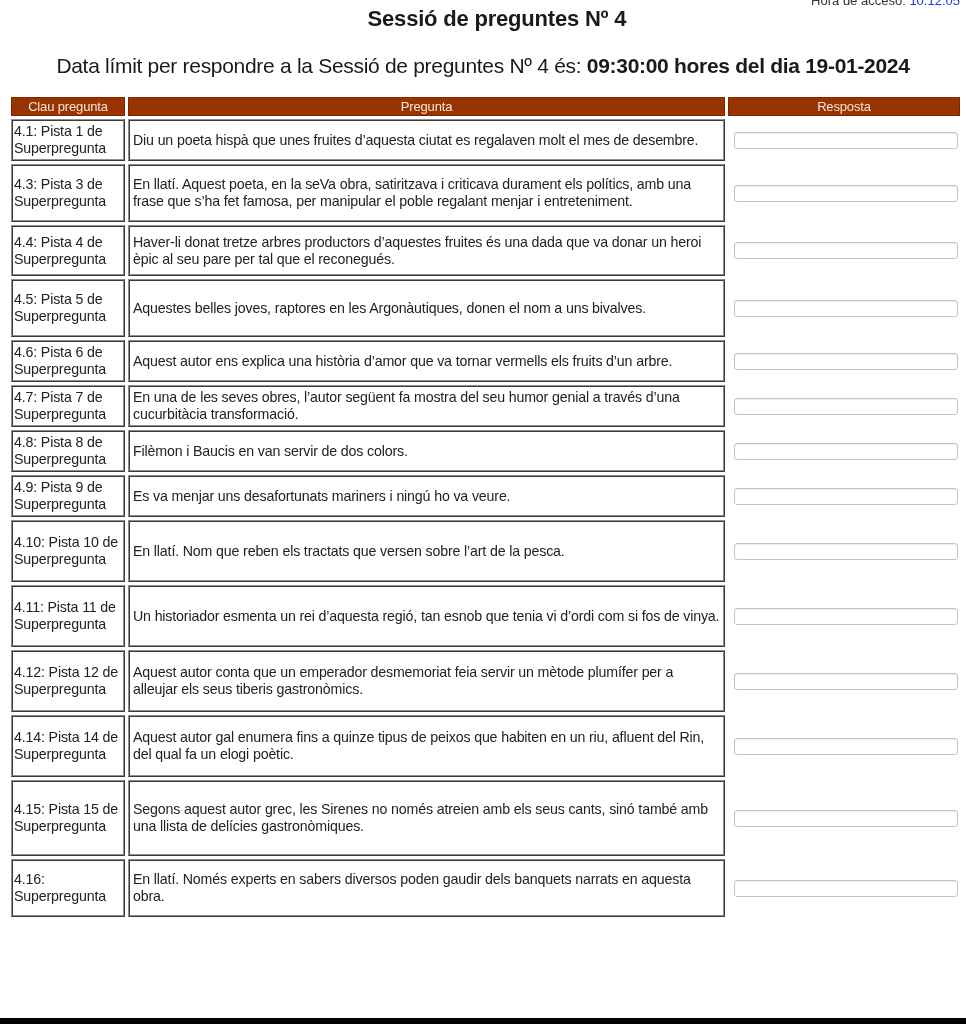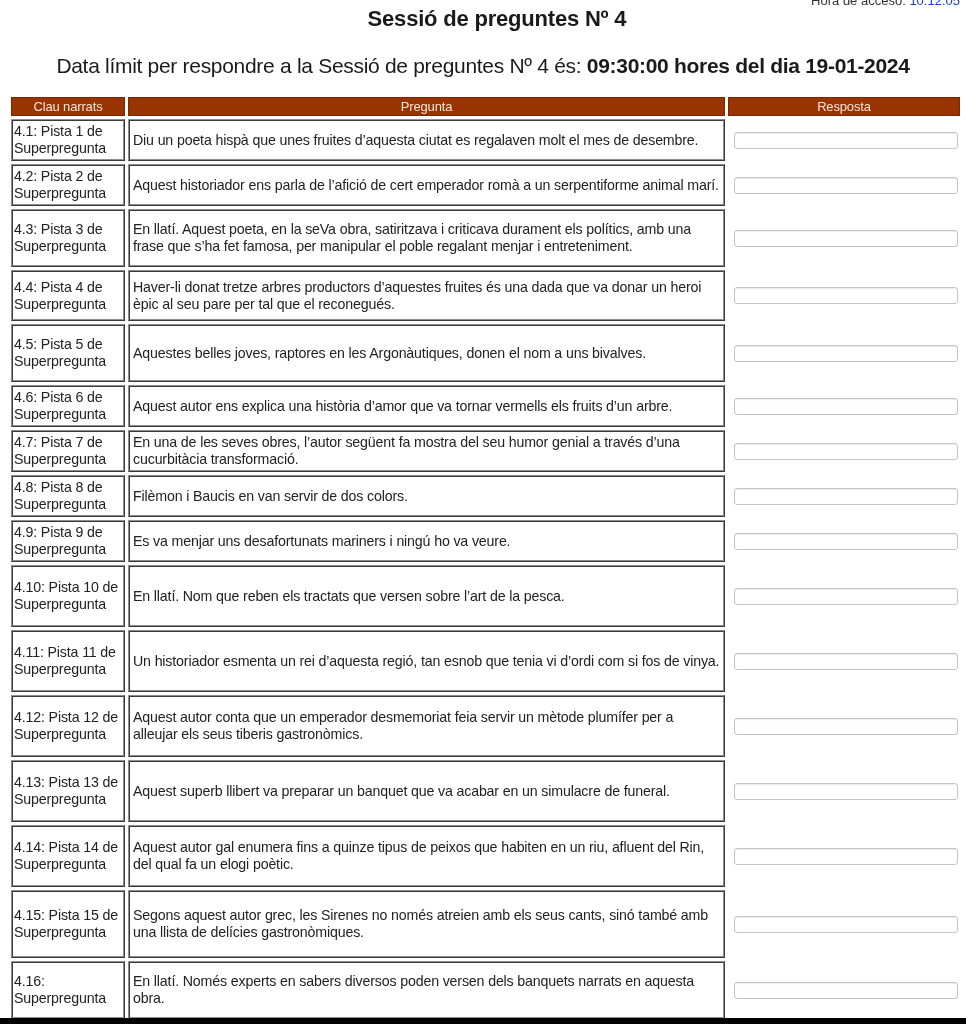--- a/index.html
+++ b/index.html
@@ -57,41 +57,34 @@
 <div class="title">Sessió de preguntes Nº 4</div>
 
 <div class="deadline">
   <span>Data límit per respondre a la Sessió de preguntes Nº 4 és:</span>
   <b>09:30:00 hores del dia 19-01-2024</b>
 </div>
 
 <table class="q">
   <thead>
     <tr>
-      <th>Clau narrats</th>
+      <th>Clau pregunta</th>
       <th>Pregunta</th>
       <th>Resposta</th>
     </tr>
   </thead>
   <tbody id="rows">
   <tr style="height: 42px;">
     <td class="clau">4.1: Pista 1 de Superpregunta</td>
     <td class="preg">Diu un poeta hispà que unes fruites d’aquesta ciutat es regalaven molt el mes de desembre.</td>
     <td class="resp">
       <input type="text" value="" style="">
     </td>
   </tr>
 
-  <tr style="height: 42px;">
-    <td class="clau">4.2: Pista 2 de Superpregunta</td>
-    <td class="preg">Aquest historiador ens parla de l’afició de cert emperador romà a un serpentiforme animal marí.</td>
-    <td class="resp">
-      <input type="text" value="" style="">
-    </td>
-  </tr>
 
   <tr style="height: 58px;">
     <td class="clau">4.3: Pista 3 de Superpregunta</td>
     <td class="preg">En llatí. Aquest poeta, en la seVa obra, satiritzava i criticava durament els polítics, amb una frase que s’ha fet famosa, per manipular el poble regalant menjar i entreteniment.</td>
     <td class="resp">
       <input type="text" value="" style="">
     </td>
   </tr>
 
   <tr style="height: 51px;">
@@ -159,47 +152,40 @@
   </tr>
 
   <tr style="height: 62px;">
     <td class="clau">4.12: Pista 12 de Superpregunta</td>
     <td class="preg">Aquest autor conta que un emperador desmemoriat feia servir un mètode plumífer per a alleujar els seus tiberis gastronòmics.</td>
     <td class="resp">
       <input type="text" value="" style="">
     </td>
   </tr>
 
-  <tr style="height: 62px;">
-    <td class="clau">4.13: Pista 13 de Superpregunta</td>
-    <td class="preg">Aquest superb llibert va preparar un banquet que va acabar en un simulacre de funeral.</td>
-    <td class="resp">
-      <input type="text" value="" style="">
-    </td>
-  </tr>
 
   <tr style="height: 62px;">
     <td class="clau">4.14: Pista 14 de Superpregunta</td>
     <td class="preg">Aquest autor gal enumera fins a quinze tipus de peixos que habiten en un riu, afluent del Rin, del qual fa un elogi poètic.</td>
     <td class="resp">
       <input type="text" value="" style="">
     </td>
   </tr>
 
-  <tr style="height: 68px;">
+  <tr style="height: 76px;">
     <td class="clau">4.15: Pista 15 de Superpregunta</td>
     <td class="preg">Segons aquest autor grec, les Sirenes no només atreien amb els seus cants, sinó també amb una llista de delícies gastronòmiques.</td>
     <td class="resp">
       <input type="text" value="" style="">
     </td>
   </tr>
 
   <tr style="height: 58px;">
     <td class="clau">4.16: Superpregunta</td>
-    <td class="preg">En llatí. Només experts en sabers diversos poden versen dels banquets narrats en aquesta obra.</td>
+    <td class="preg">En llatí. Només experts en sabers diversos poden gaudir dels banquets narrats en aquesta obra.</td>
     <td class="resp">
       <input type="text" value="" style="">
     </td>
   </tr>
 </tbody>
 </table>
 
 <div class="bottombar"></div>
 
 </body></html>

